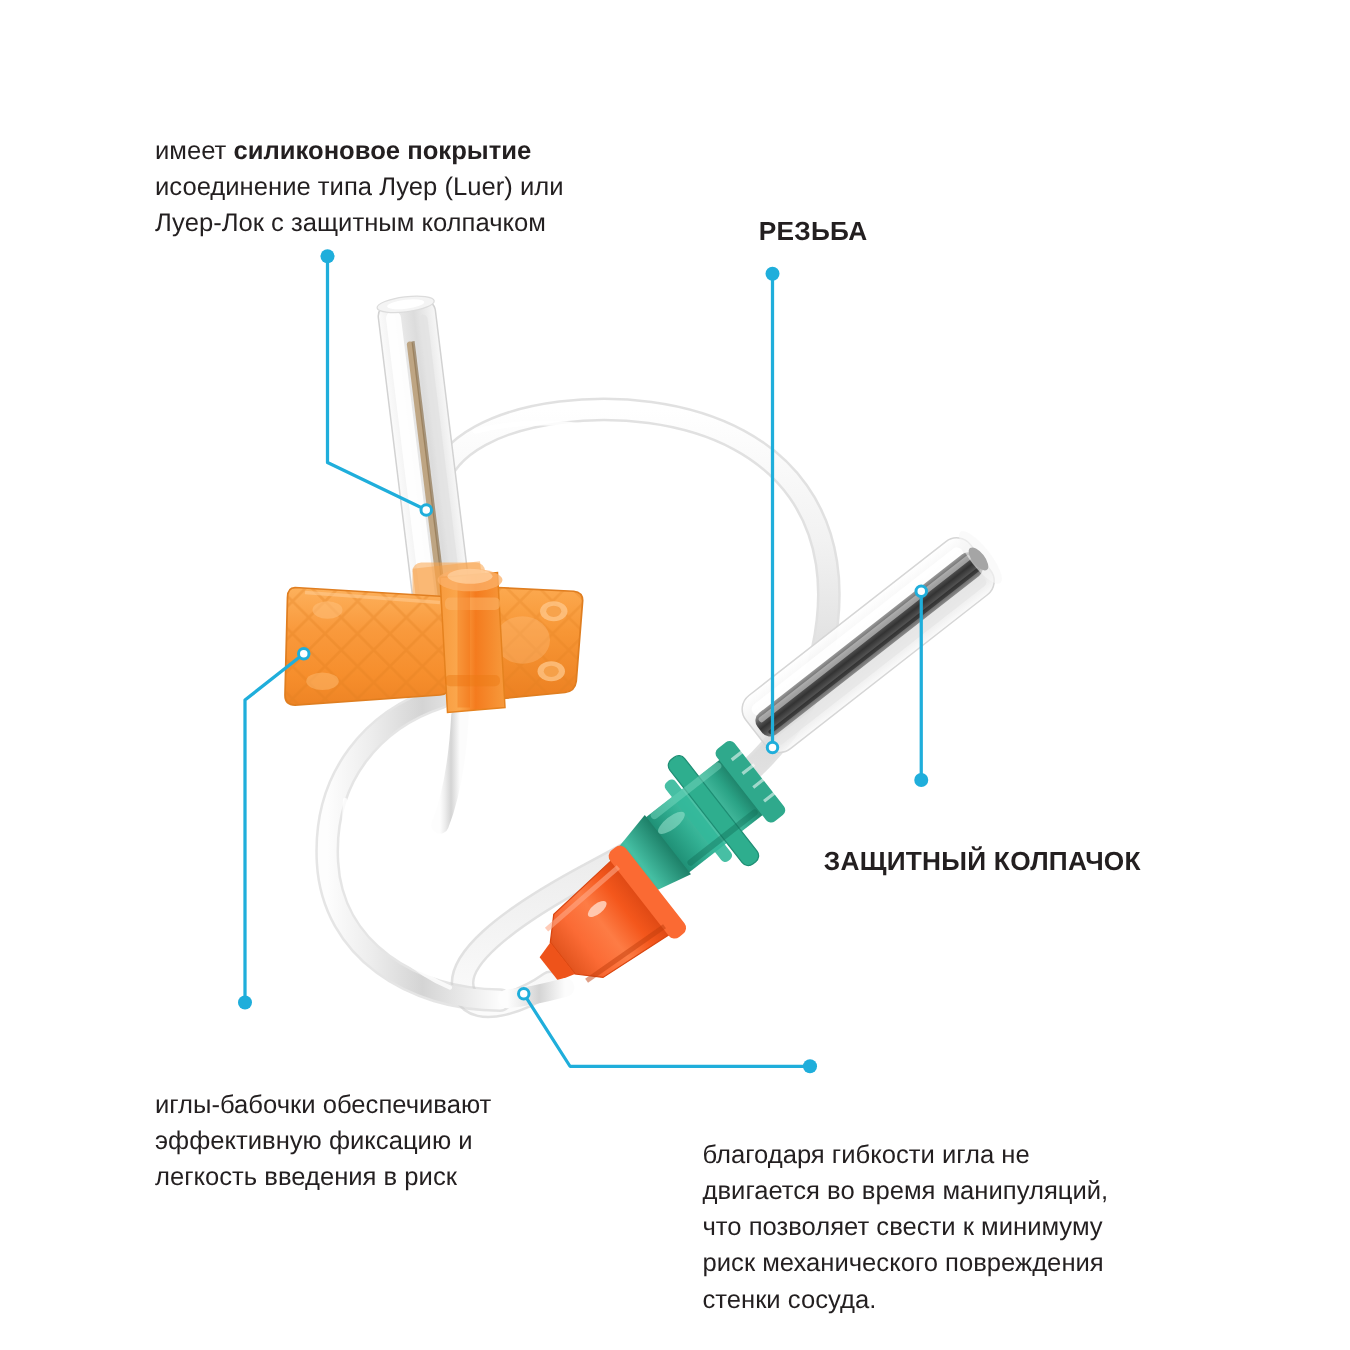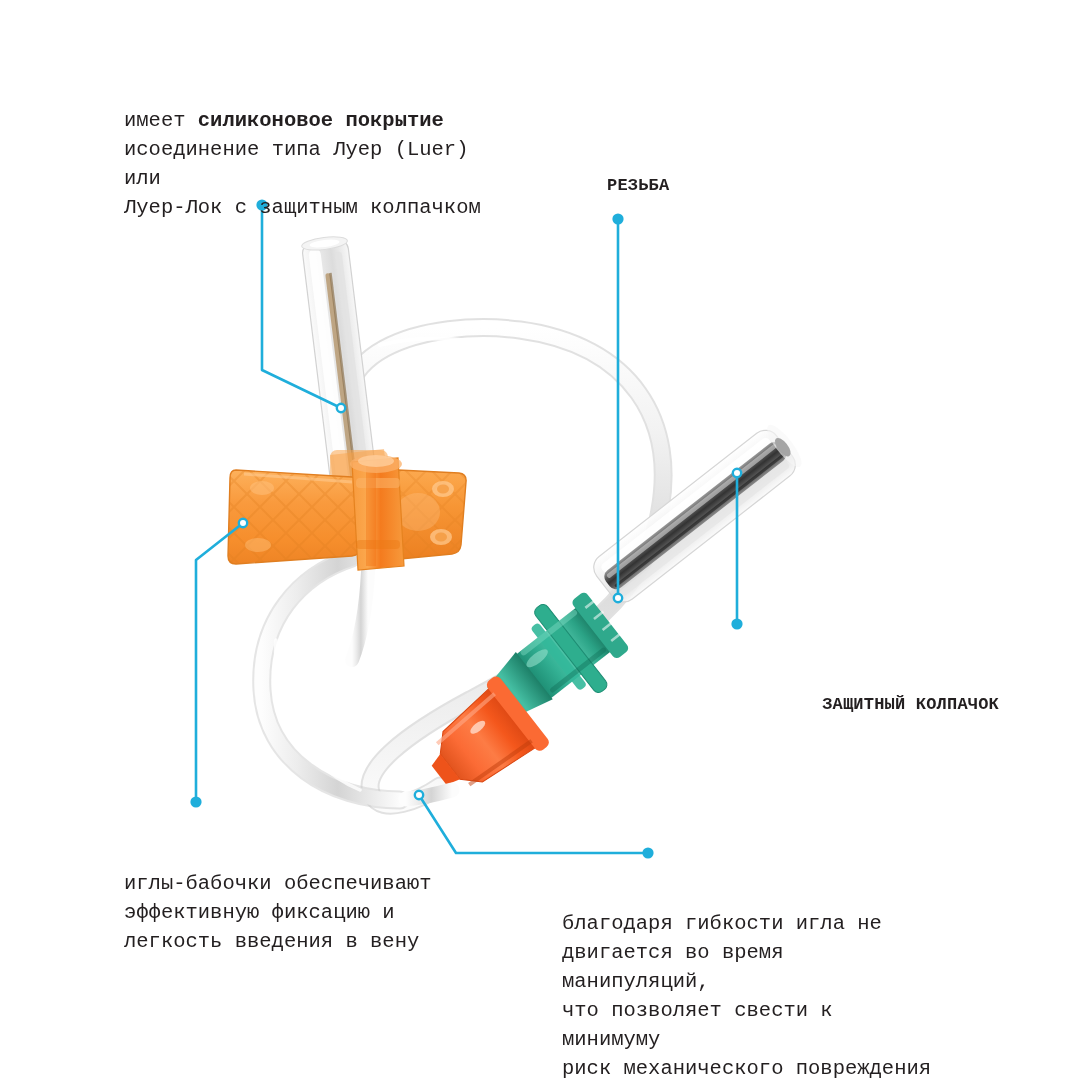--- a/index.html
+++ b/index.html
@@ -1,30 +1,30 @@
 <!DOCTYPE html>
 <html><head>
 <meta charset="utf-8">
 <style>
   html,body{margin:0;padding:0;}
   body{
     width:1080px;height:1080px;background:#ffffff;
     font-family:"Liberation Sans","DejaVu Sans",sans-serif;
     color:#231f20;overflow:hidden;
   }
-  #stage{position:relative;width:1080px;height:993px;font-family:Liberation Mono, monospace;}
+  #stage{position:relative;width:1080px;height:993px;}
 
   
   .callout{position:absolute;font-size:20.5px;line-height:29px;color:#231f20;white-space:pre-line;}
   .callout b{font-weight:bold;}
-  .caps{font-weight:bold;font-size:17px;letter-spacing:.2px;}
+  .caps{font-weight:bold;font-size:21px;letter-spacing:.2px;}
 
   #c1{left:124px;top:106px;width:372px;}
   #c2{left:607px;top:142px;width:352px;}
-  #c3{left:659px;top:661px;width:340px;text-align:right;}
+  #c3{left:659px;top:646px;width:340px;}
   #c4{left:124px;top:840px;width:320px;}
   #c5{left:562px;top:880px;width:380px;}
 
   
   #leaders{position:absolute;left:0;top:0;width:1080px;height:1080px;pointer-events:none;}
 
   
   #device{position:absolute;left:0;top:0;width:1080px;height:1080px;}
 </style>
 </head>
@@ -269,21 +269,21 @@
     <div class="caps">РЕЗЬБА</div>
   </div>
 
   <div class="callout" id="c3">
     <div class="caps">ЗАЩИТНЫЙ КОЛПАЧОК</div>
   </div>
 
   <div class="callout" id="c4">
     <div>иглы-бабочки  обеспечивают
 эффективную фиксацию и
-легкость введения в вену</div>
+легкость введения в риск</div>
   </div>
 
   <div class="callout" id="c5">
     <div>благодаря гибкости  игла не
 двигается во время манипуляций,
 что позволяет свести к минимуму
 риск механического повреждения
 стенки сосуда.</div>
   </div>
 

